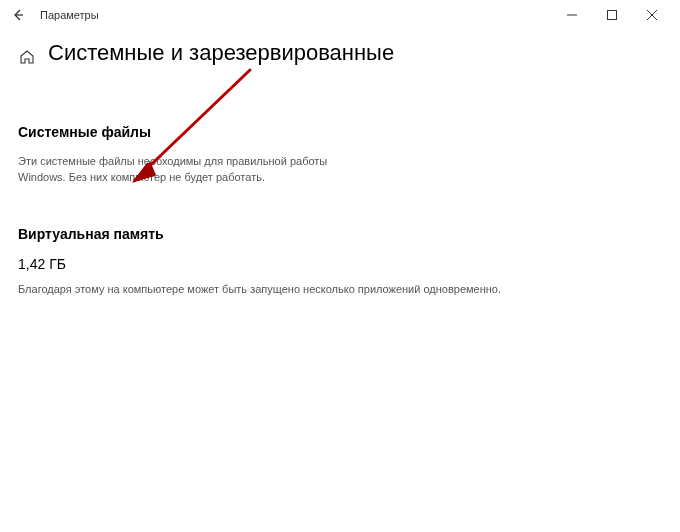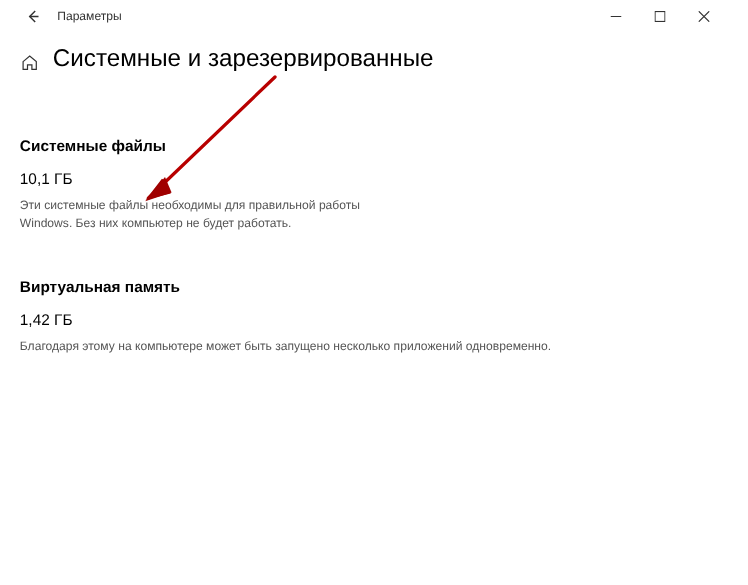--- a/index.html
+++ b/index.html
@@ -12,21 +12,21 @@
       background: #fff;
       width: 680px;
       height: 532px;
       overflow: hidden;
       position: relative;
     }
     .titlebar {
       height: 30px;
       display: flex;
       align-items: center;
-      padding: 0 20px;
+      padding: 0 8px;
       font-size: 11px;
       color: #333;
       border-bottom: 1px solid transparent;
     }
     .titlebar-left {
       display: flex;
       align-items: center;
       gap: 12px;
     }
     .back-btn {
@@ -145,21 +145,20 @@
       <path d="M2 7 L8 2 L14 7 L14 14 L10 14 L10 10 L6 10 L6 14 L2 14 Z" stroke="#333" stroke-width="1.1" fill="none"></path>
     </svg>
   </div>
   <h1 class="page-title">Системные и зарезервированные</h1>
 </div>
 
 <div class="content">
 
   <div class="section">
     <div class="section-heading">Системные файлы</div>
-    <div class="section-value">10,1 ГБ</div>
     <div class="section-desc" style="max-width:310px">Эти системные файлы необходимы для правильной работы Windows. Без них компьютер не будет работать.</div>
   </div>
 
 
   <div class="section">
     <div class="section-heading">Виртуальная память</div>
     <div class="section-value">1,42 ГБ</div>
     <div class="section-desc">Благодаря этому на компьютере может быть запущено несколько приложений одновременно.</div>
   </div>
 

